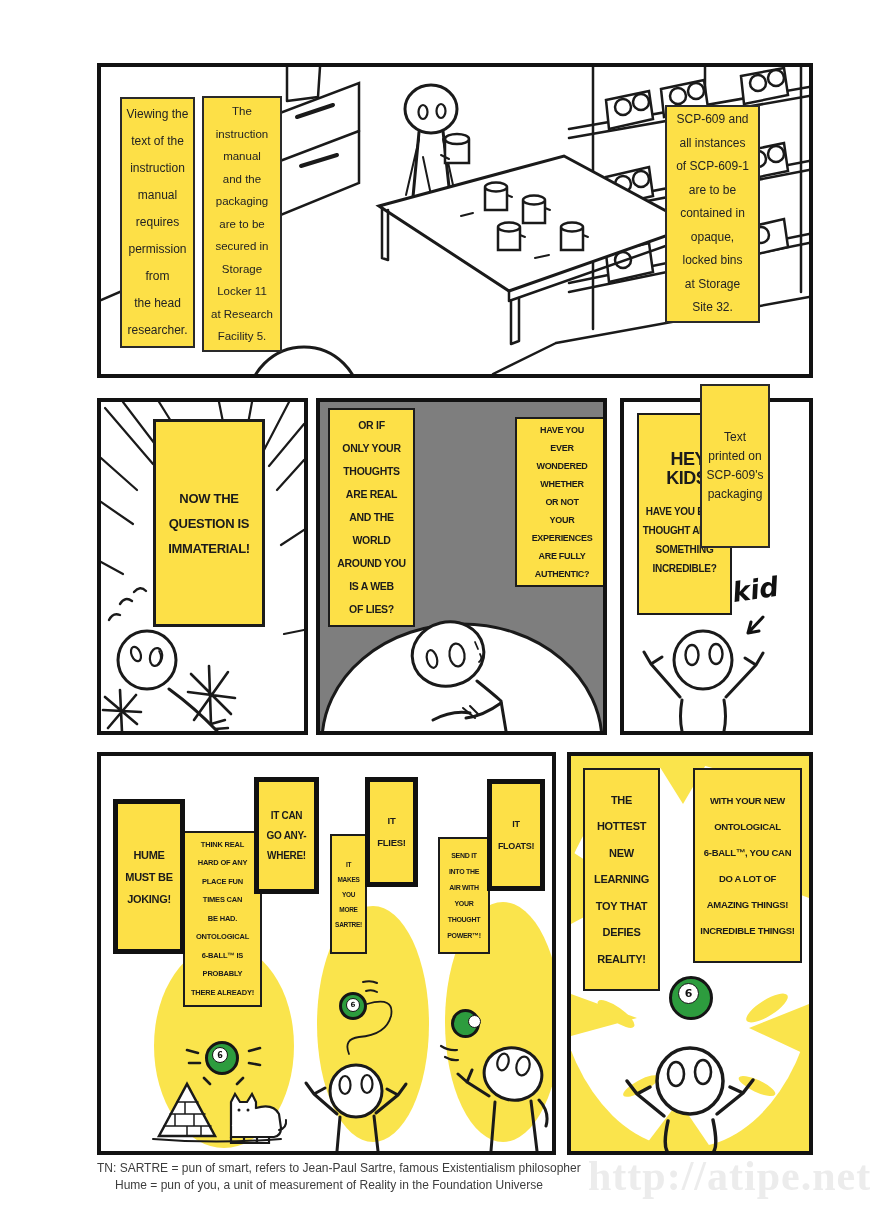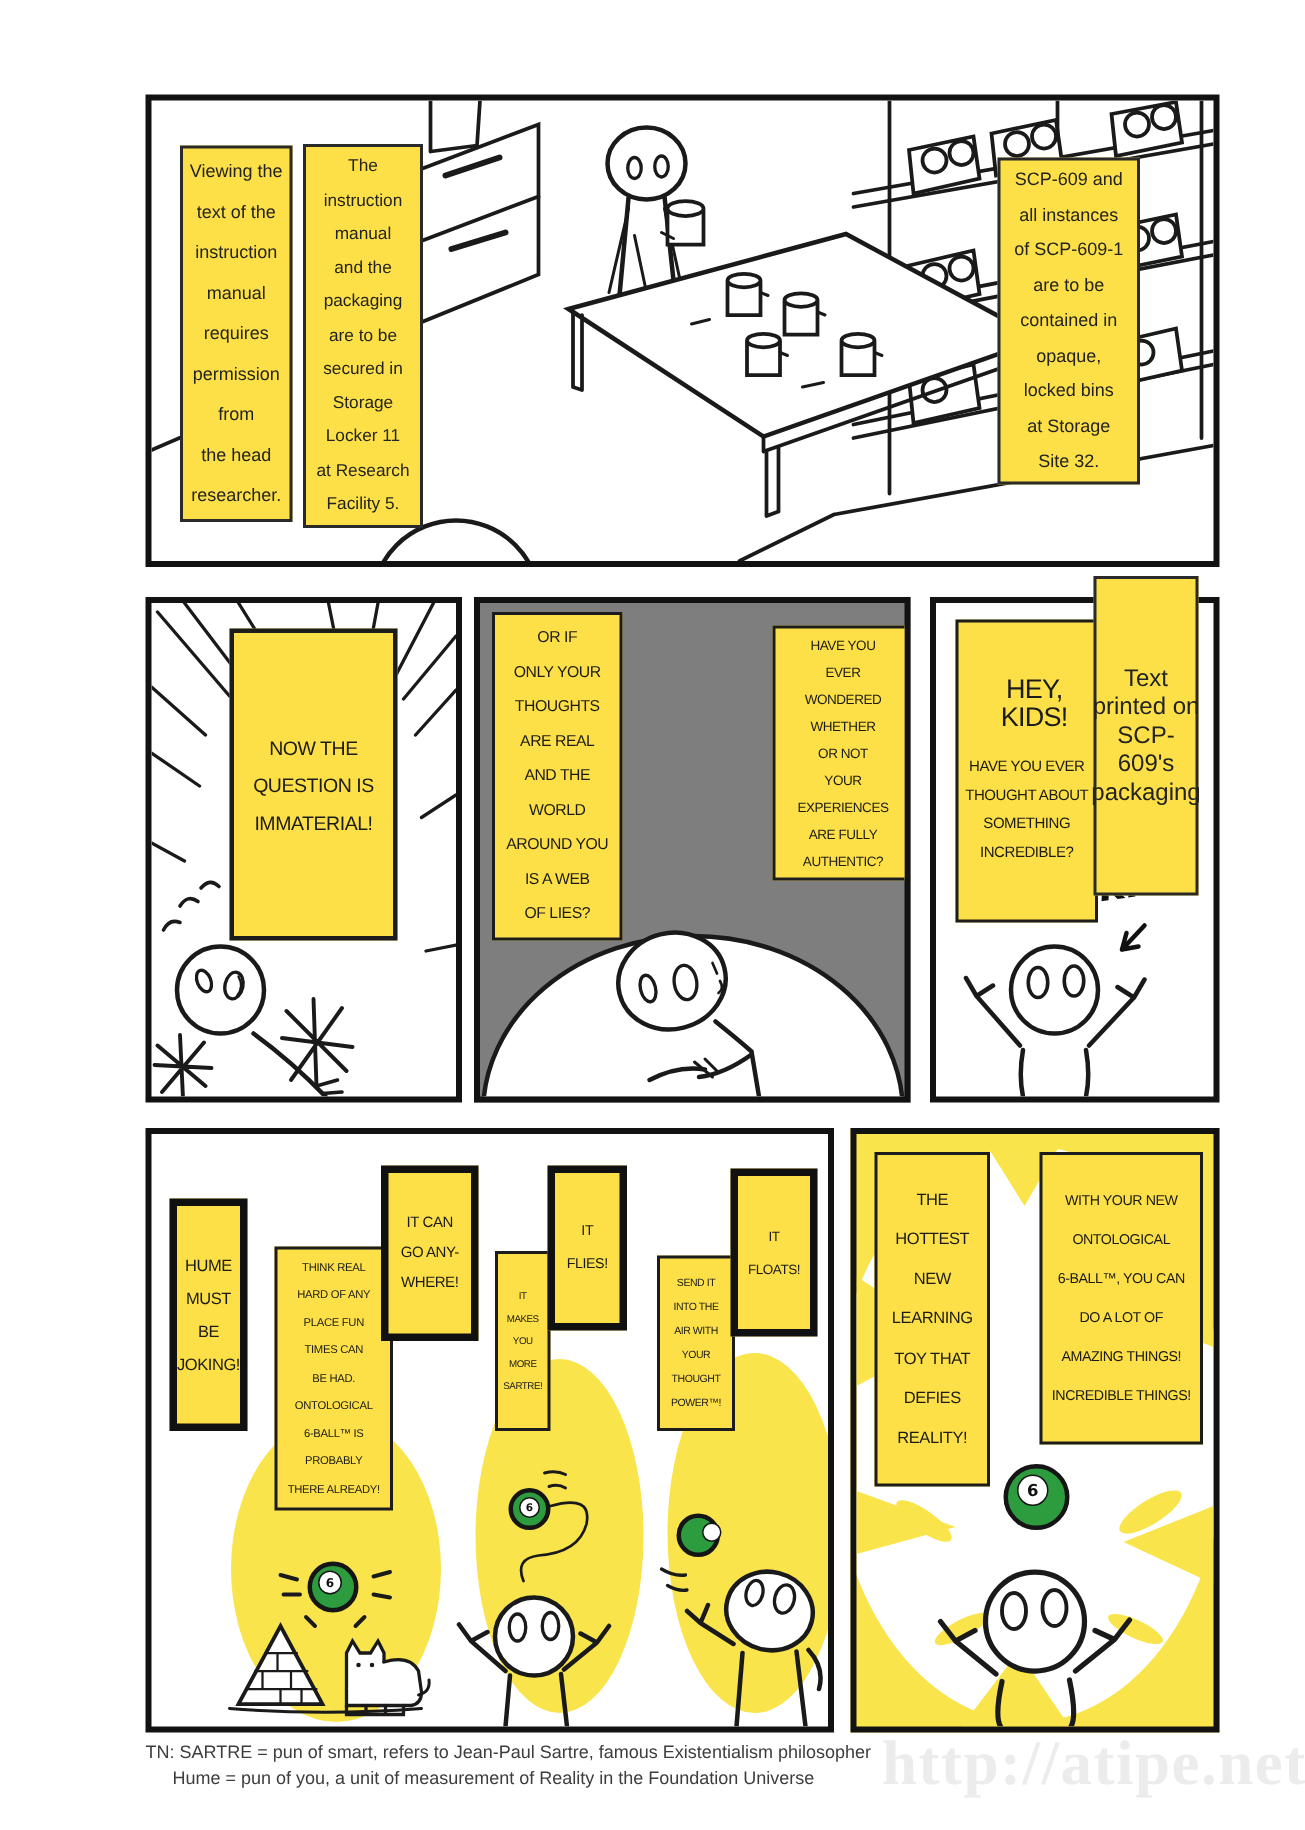--- a/index.html
+++ b/index.html
@@ -3,21 +3,21 @@
 <meta charset="utf-8">
 <style>
   html,body{margin:0;padding:0;background:#ffffff;}
   .page{position:relative;width:870px;height:1220px;background:#fff;overflow:hidden;
         font-family:"Liberation Sans",sans-serif;}
   .panel{position:absolute;background:#fff;border:4px solid #121212;box-sizing:border-box;overflow:hidden;}
   .panel svg{position:absolute;left:0;top:0;}
   .box{position:absolute;background:#fde047;box-sizing:border-box;display:flex;flex-direction:column;
        align-items:center;justify-content:center;text-align:center;white-space:pre-line;color:#1b1b1b;z-index:3;}
   .cap{border:2px solid #2a2a2a;font-weight:400;color:#232323;}
-  .sp{border:2px solid #1c1c1c;font-weight:400;letter-spacing:-0.3px;}
+  .sp{border:2px solid #1c1c1c;font-weight:700;letter-spacing:-0.3px;}
   .thick{border:5px solid #111;z-index:4;}
   .ball{position:absolute;border-radius:50%;background:#2D9C3E;border:3px solid #151515;box-sizing:border-box;z-index:2;}
   .ball .hl{position:absolute;background:#fff;border-radius:50%;border:1px solid #151515;
             display:flex;align-items:center;justify-content:center;font-weight:700;color:#111;
             font-family:"DejaVu Sans",sans-serif;}
   
   .p-contain{left:97px;top:63px;width:716px;height:315px;}
   .p-immat{left:97px;top:398px;width:211px;height:337px;}
   .p-doubt{left:316px;top:398px;width:291px;height:337px;background:#7E7E7E;}
   .p-kids{left:620px;top:398px;width:193px;height:337px;}
@@ -25,22 +25,22 @@
   .p-ad{left:567px;top:752px;width:246px;height:403px;background:#FAE44C;}
   
   .b-capA{left:19px;top:30px;width:75px;height:251px;font-size:12px;line-height:27px;}
   .b-capB{left:101px;top:29px;width:80px;height:256px;font-size:11.5px;line-height:22.5px;}
   .b-capC{left:564px;top:38px;width:95px;height:218px;font-size:12px;line-height:23.5px;}
   .b-immat{left:52px;top:17px;width:112px;height:208px;font-size:13px;line-height:25px;border-width:3px;}
   .b-doubtL{left:8px;top:6px;width:87px;height:219px;font-size:10.5px;line-height:23px;}
   .b-doubtR{left:195px;top:15px;width:94px;height:170px;font-size:9px;line-height:18px;}
   .b-kids{left:13px;top:11px;width:95px;height:202px;font-size:10px;line-height:19px;gap:14px;}
   .b-kids .kids-title{font-size:18px;letter-spacing:-0.5px;padding-left:10px;}
-  .b-float{left:729px;top:384px;width:70px;height:213px;font-size:16px;line-height:19px;z-index:10;}
-  .b-hume{left:12px;top:43px;width:52px;height:155px;font-size:11px;line-height:22px;}
+  .b-float{left:700px;top:384px;width:70px;height:164px;font-size:12px;line-height:19px;z-index:10;}
+  .b-hume{left:12px;top:43px;width:72px;height:155px;font-size:11px;line-height:22px;}
   .b-think{left:82px;top:75px;width:79px;height:176px;font-size:7.5px;line-height:18.5px;letter-spacing:-0.2px;}
   .b-anyw{left:153px;top:21px;width:65px;height:117px;font-size:10px;line-height:20px;}
   .b-flies{left:264px;top:21px;width:53px;height:110px;font-size:9.5px;line-height:22px;}
   .b-sartre{left:229px;top:78px;width:37px;height:120px;font-size:6.5px;line-height:15px;}
   .b-floats{left:386px;top:23px;width:58px;height:112px;font-size:9px;line-height:22px;}
   .b-send{left:337px;top:81px;width:52px;height:117px;font-size:7px;line-height:16px;}
   .b-hot{left:12px;top:12px;width:77px;height:223px;font-size:11px;line-height:26.5px;}
   .b-with{left:122px;top:12px;width:109px;height:195px;font-size:9.5px;line-height:26px;text-align:center;}
   
   .kid-note{position:absolute;left:108px;top:170px;width:72px;z-index:3;color:#111;

